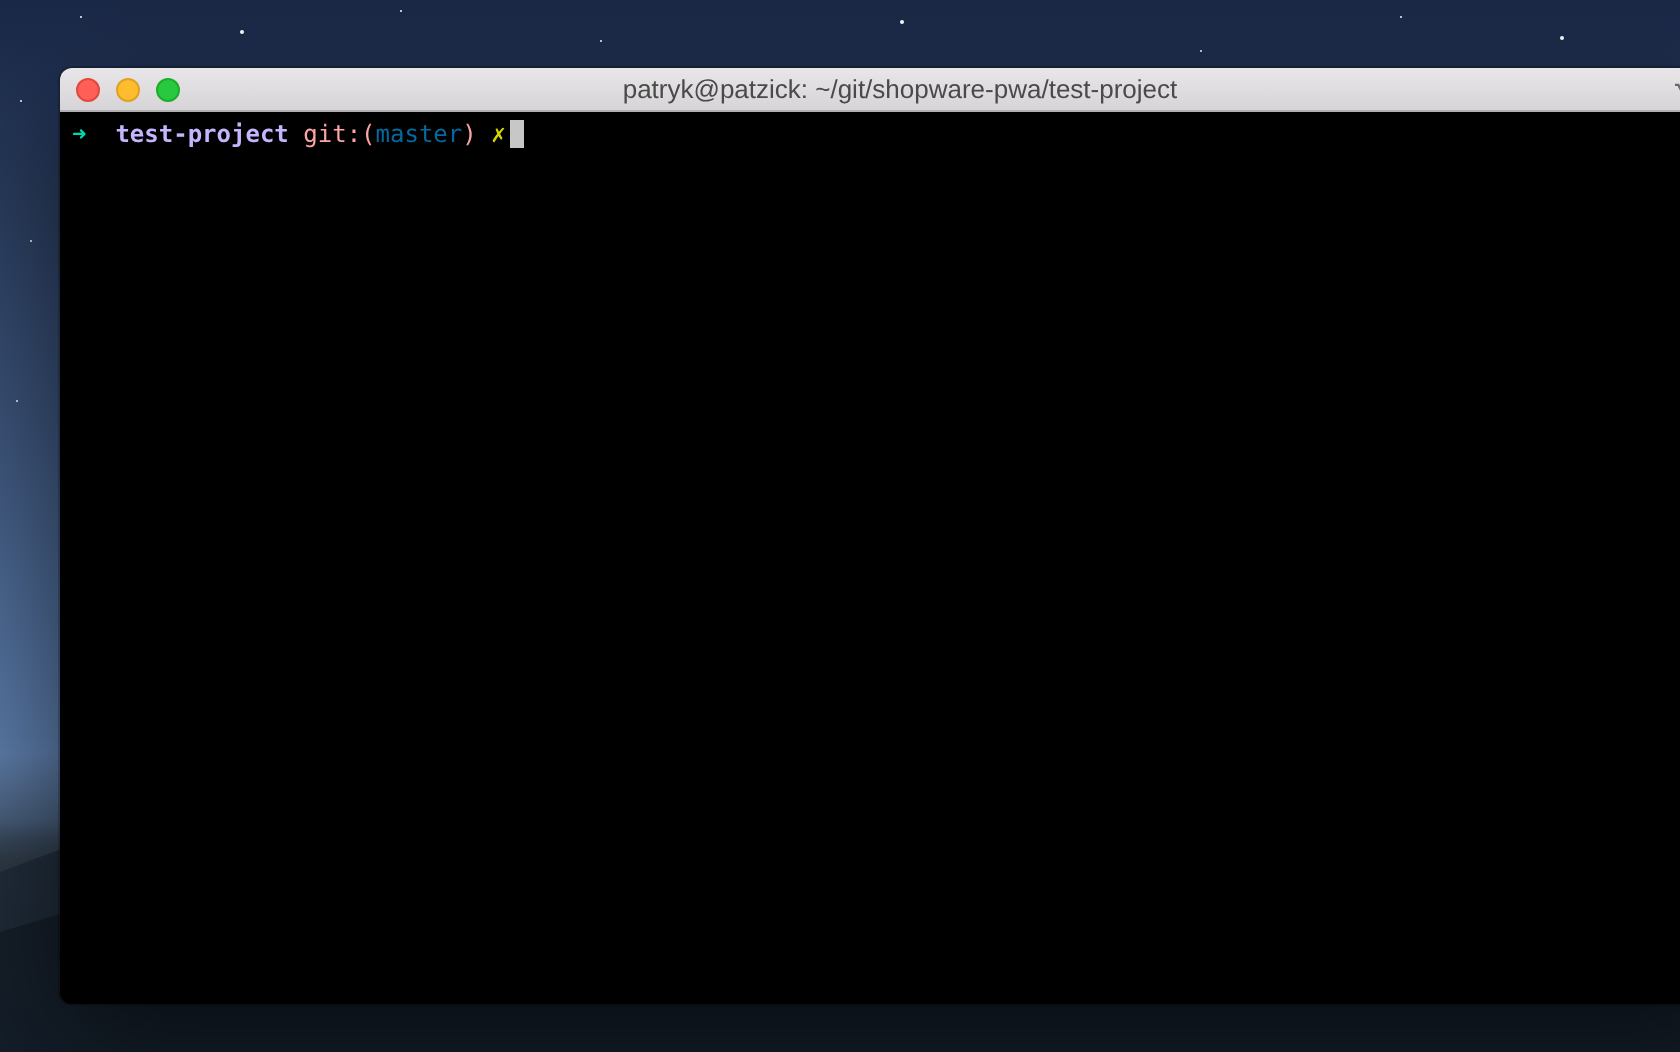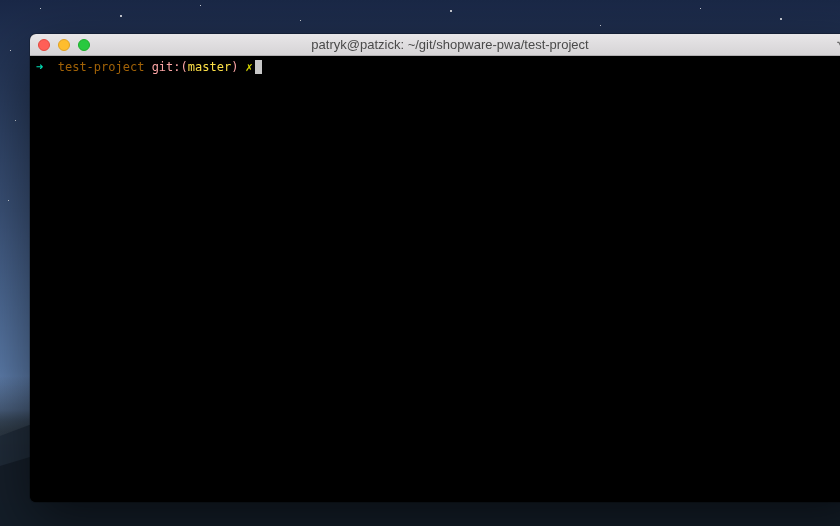--- a/index.html
+++ b/index.html
@@ -105,23 +105,23 @@
       line-height: 16px;
       color: #fff;
       overflow: hidden;
     }
     .prompt-line {
       display: flex;
       align-items: center;
       white-space: pre;
     }
     .arrow { color: #00d7af; }
-    .dir { color: #a16207; font-weight: normal; }
+    .dir { color: #c4b5fd; font-weight: bold; }
     .gitword { color: #fca5a5; }
-    .branch { color: #fde047; text-align: center; }
+    .branch { color: #0369a1; text-align: center; }
     .symbol { color: #d7d700; }
     .cursor {
       display: inline-block;
       width: 7px;
       height: 14px;
       background: #c7c7c7;
       margin-left: 2px;
       vertical-align: middle;
     }
   </style>

